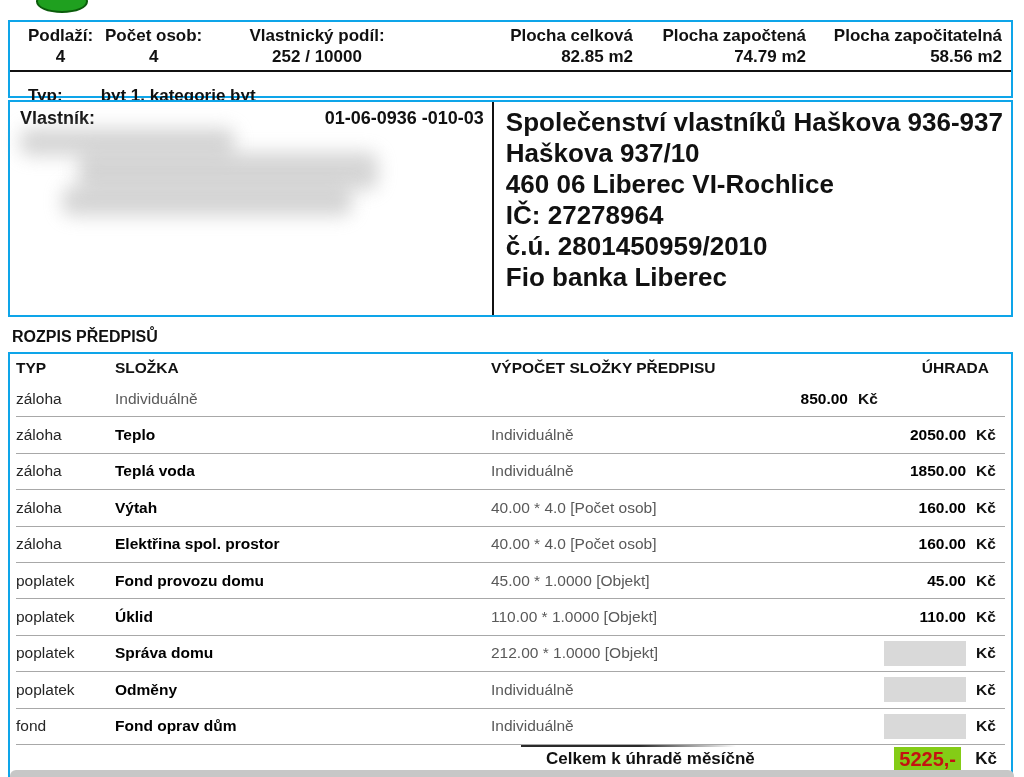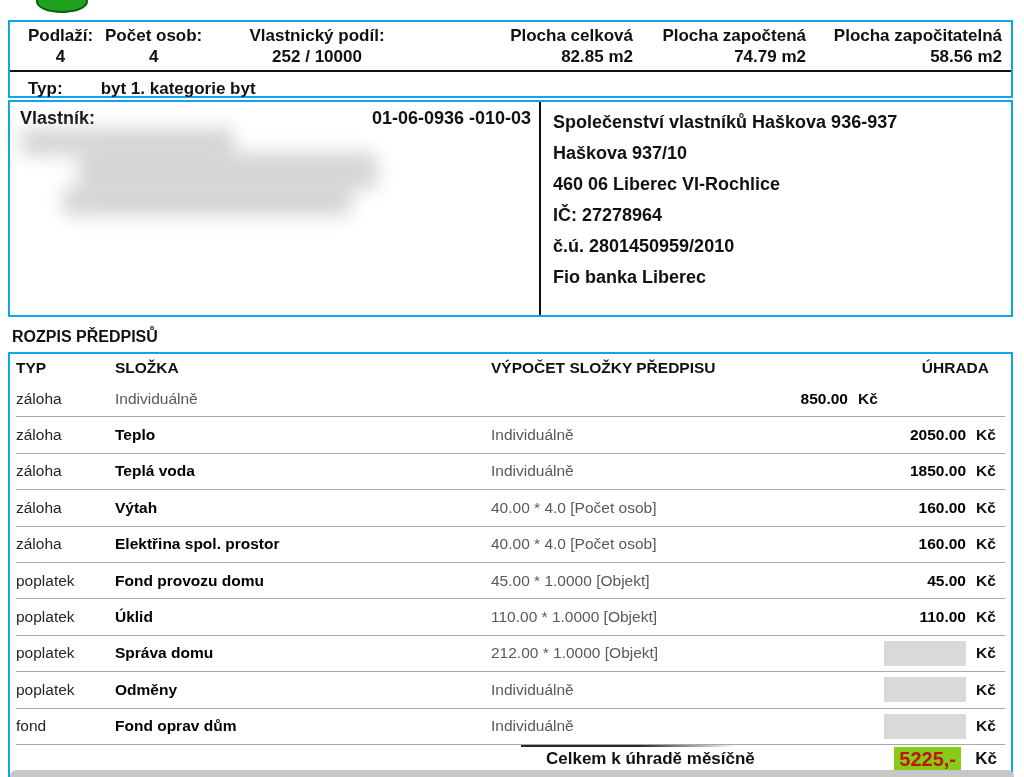--- a/index.html
+++ b/index.html
@@ -24,35 +24,35 @@
   .sum-group .val{display:block;}
   #g-floor{left:18px;}
   #g-persons{left:95px;}
   #g-share{left:222px;width:170px;}
   .sum-group.right{text-align:right;}
   #g-a1{right:378px;}
   #g-a2{right:205px;}
   #g-a3{right:9px;}
   .sum-divider{position:absolute;left:0;right:0;top:48px;height:2px;background:#111;}
   .typ-row{position:absolute;left:0;right:0;top:50px;height:34px;
-    display:flex;align-items:center;font-weight:bold;font-size:17px;}
+    display:flex;align-items:flex-end;font-weight:bold;font-size:17px;}
   .typ-row .lbl{margin-left:18px;}
   .typ-row .val{margin-left:38px;}
   
   #box-owner{left:8px;top:100px;width:1005px;height:217px;display:flex;justify-content:center;}
   .owner-cell{width:529px;position:relative;border-right:2px solid #111;}
   .owner-head{display:flex;justify-content:space-between;align-items:flex-start;
     font-weight:bold;font-size:18px;padding:6px 8px 0 10px;}
   .blur-blob{position:absolute;background:#b4b4b4;filter:blur(9px);opacity:.55;border-radius:10px;}
   .bb1{left:10px;top:26px;width:215px;height:28px;}
   .bb2{left:68px;top:50px;width:300px;height:38px;}
   .bb3{left:52px;top:84px;width:290px;height:30px;}
   .manager-cell{flex:1;padding:5px 8px 0 12px;}
   .manager-label{font-weight:bold;font-size:17px;line-height:22px;}
-  .manager-line{font-weight:bold;font-size:18px;line-height:31px;white-space:nowrap;}
+  .manager-line{font-weight:bold;font-size:26px;line-height:31px;white-space:nowrap;}
   
   .table-title{position:absolute;left:12px;top:328px;font-weight:bold;font-size:16px;}
   #box-table{left:8px;top:352px;width:1005px;height:522px;padding:0 6px;}
   .thead{display:grid;grid-template-columns:99px 376px 357px 1fr;
     height:27px;align-items:center;font-weight:bold;font-size:15.5px;}
   .thead .h-uhrada{text-align:right;padding-right:16px;}
   .trow{display:grid;grid-template-columns:99px 376px 357px 118px 1fr;
     height:35.4px;align-items:center;font-size:15.5px;border-top:1px solid #a8a8a8;}
   #rows .trow:first-child{border-top:none;}
   #rows{border-bottom:1px solid #a8a8a8;}

